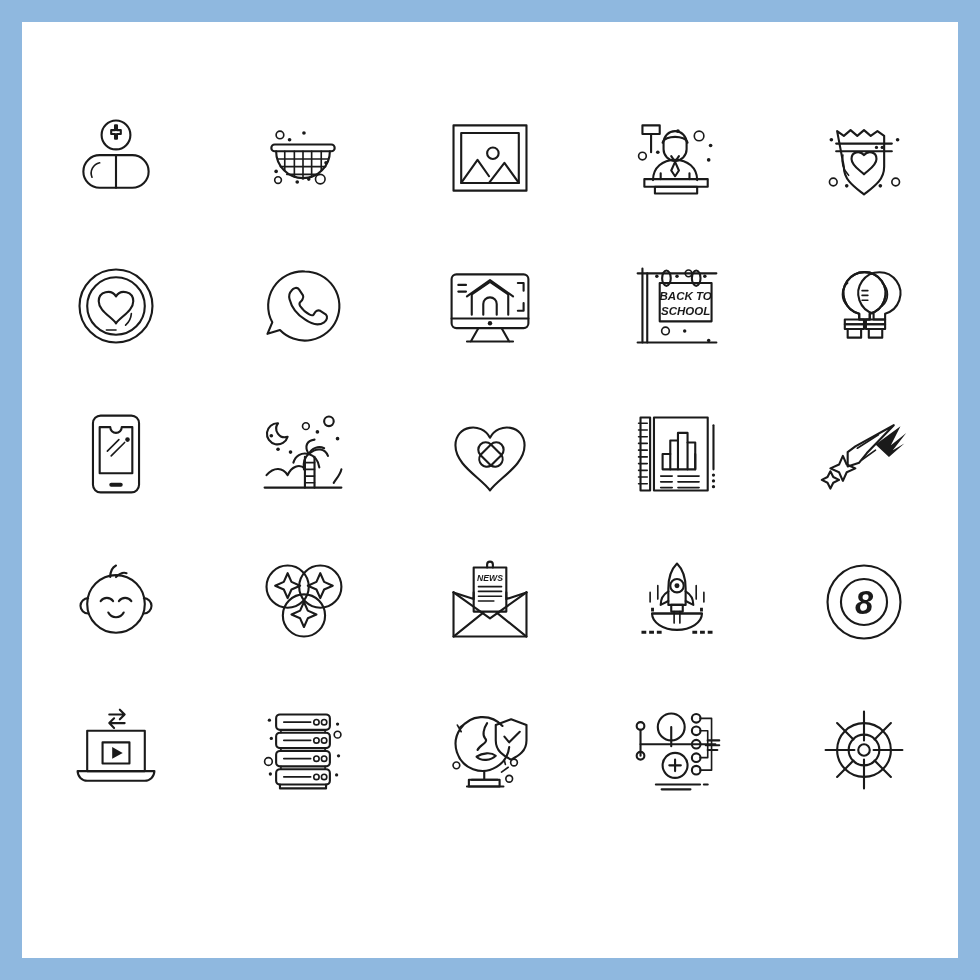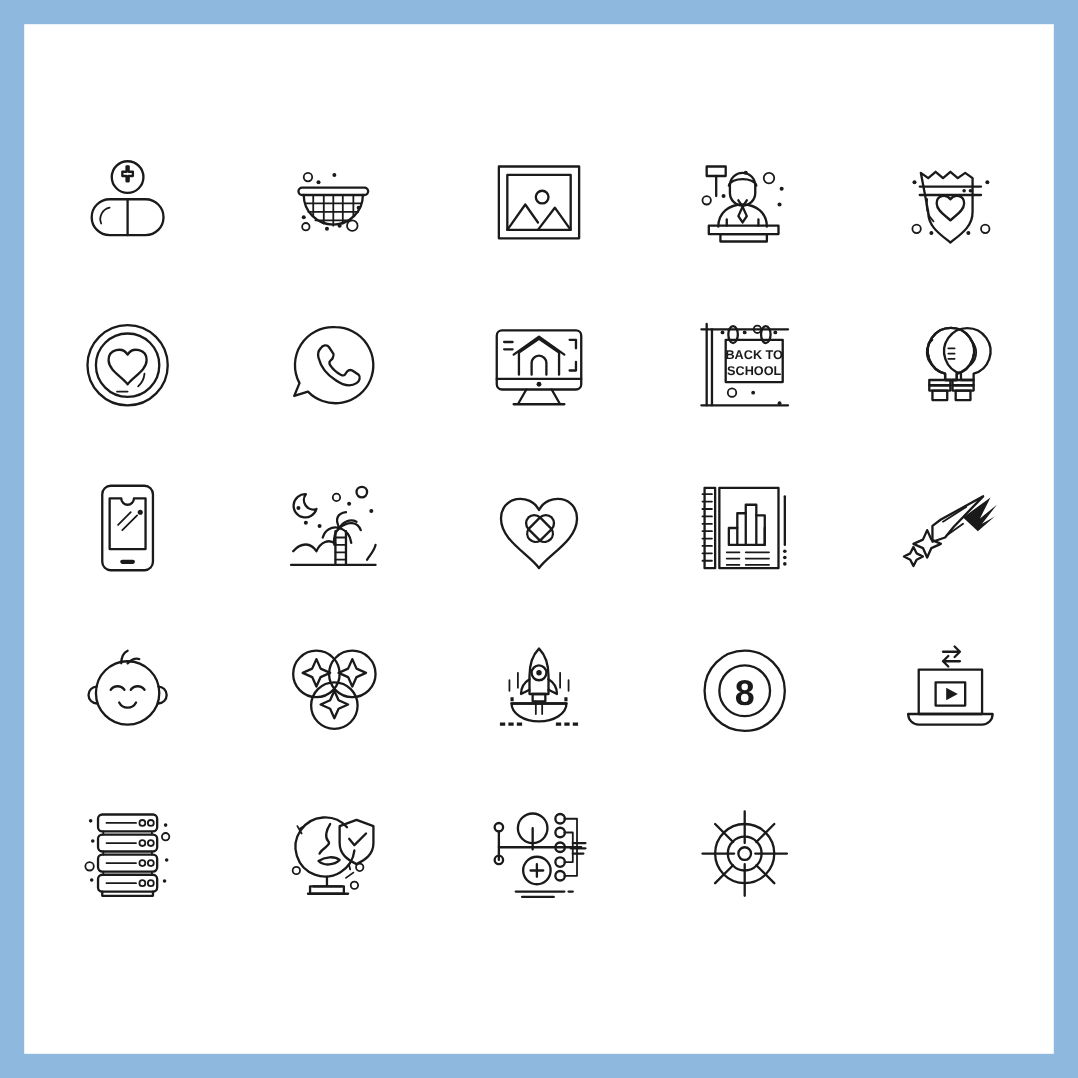--- a/index.html
+++ b/index.html
@@ -52,22 +52,22 @@
   .grid{
     position:absolute;
     left:0;top:88px;
     width:936px;
     display:grid;
     grid-template-columns:repeat(5,1fr);
     grid-auto-rows:148px;
   }
   .cell{
     display:flex;
-    align-items:center;
     justify-content:center;
+    font-style:italic;
   }
   .cell svg{
     display:block;
     width:96px;height:96px;
   }
   .ln{
     fill:none;
     stroke:#1a1a1a;
     stroke-width:2.2;
     stroke-linecap:round;
@@ -317,20 +317,32 @@
       <svg viewBox="0 0 100 100">
         <circle class="ln" cx="34" cy="34" r="22"></circle>
         <circle class="ln" cx="68" cy="34" r="22"></circle>
         <circle class="ln" cx="51" cy="64" r="22"></circle>
         <path class="ln" d="M34 25l4 9 9 4-9 4-4 9-4-9-9-4 9-4z" transform="translate(0,-5)"></path>
         <path class="ln" d="M68 25l4 9 9 4-9 4-4 9-4-9-9-4 9-4z" transform="translate(0,-5)"></path>
         <path class="ln" d="M51 55l4 9 9 4-9 4-4 9-4-9-9-4 9-4z" transform="translate(0,-5)"></path>
       </svg>
     </div>
 
+    <div class="cell">
+      <svg viewBox="0 0 100 100">
+        <rect class="ln" x="33" y="14" width="34" height="46"></rect>
+        <path class="ln" d="M47 14v-3a3 3 0 0 1 6 0v3"></path>
+        <text class="txt" x="50" y="28" font-size="9">NEWS</text>
+        <path class="ln-thin" d="M38 34h24M38 39h24M38 44h24M38 49h16"></path>
+        <path class="ln" d="M12 40l21 7v-7M88 40l-21 7v-7"></path>
+        <path class="ln" d="M12 40v46h76V40"></path>
+        <path class="ln" d="M12 40l38 27 38-27"></path>
+        <path class="ln" d="M12 86l31-25M88 86l-31-25"></path>
+      </svg>
+    </div>
 
     <div class="cell">
       <svg viewBox="0 0 100 100">
         <path class="ln" d="M50 10c6 6 9 16 9 26v17H41V36c0-10 3-20 9-26z"></path>
         <circle class="ln" cx="50" cy="33" r="7"></circle>
         <circle class="fl" cx="50" cy="33" r="2.6"></circle>
         <path class="ln" d="M41 39c-5 3-8 8-8 14l8-4M59 39c5 3 8 8 8 14l-8-4"></path>
         <path class="ln" d="M44 53h12v7H44z"></path>
         <path class="ln-thin" d="M47 60v12M53 60v12"></path>
         <path class="ln" d="M24 62a26 17 0 0 0 52 0z"></path>

